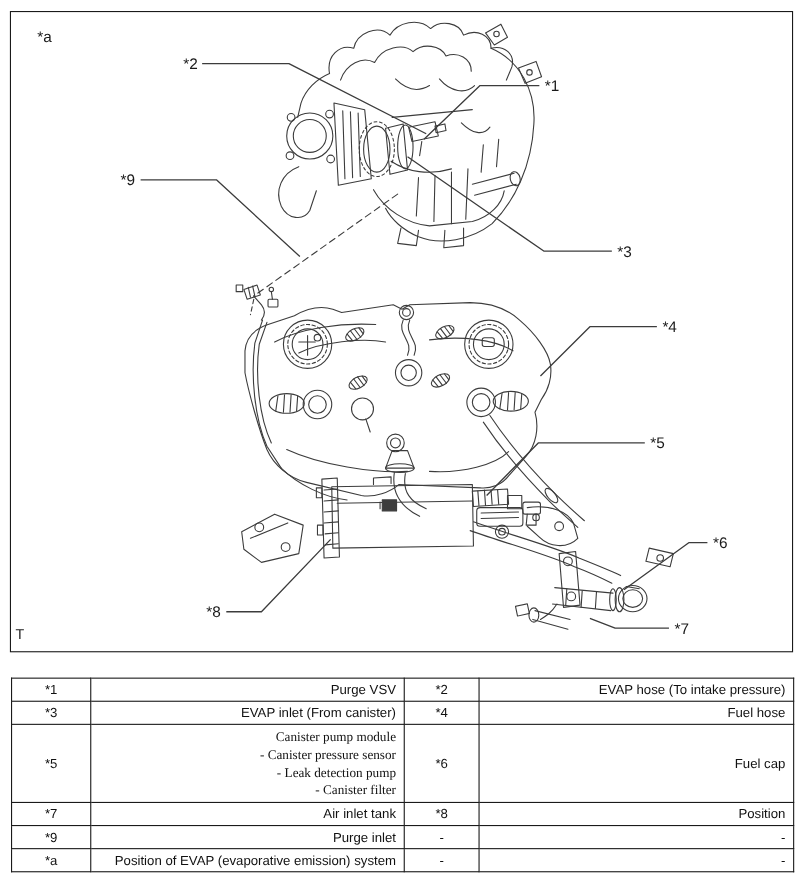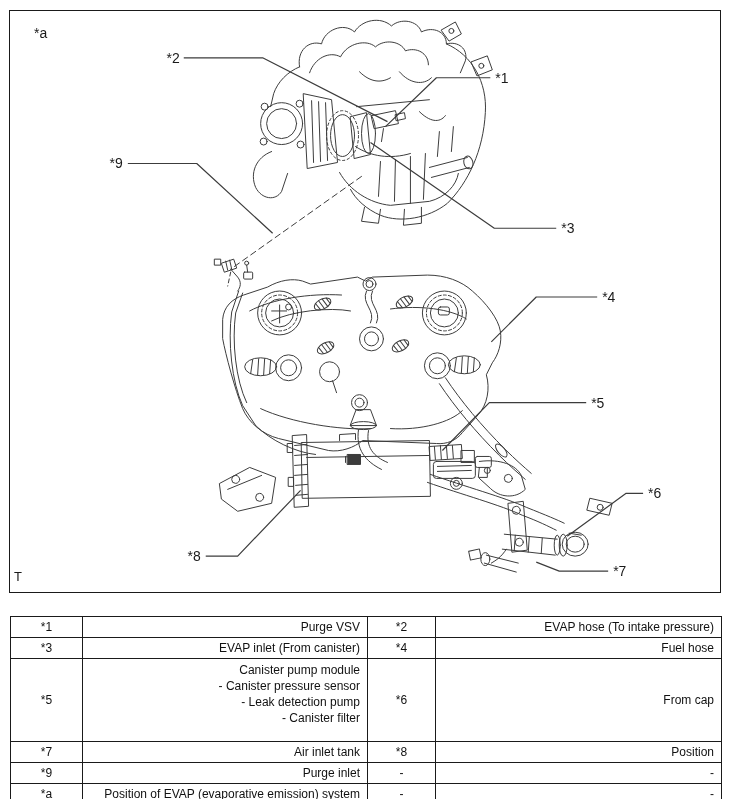--- a/index.html
+++ b/index.html
@@ -12,21 +12,21 @@
   .leader{stroke:#3c3c3c;fill:none;stroke-width:1.2;stroke-linejoin:round;}
   .lbl{fill:#1a1a1a;font-family:"Liberation Sans",sans-serif;font-size:14px;}
   .lbl-sm{font-size:13px;}
   table.parts{position:absolute;left:10px;top:616px;width:711px;
               border-collapse:collapse;table-layout:fixed;
               font-size:12px;color:#111;border:1.5px solid #1a1a1a;}
   table.parts td{border:1px solid #1a1a1a;height:18px;padding:1px 7px;
                  vertical-align:middle;white-space:nowrap;overflow:hidden;text-align:right;}
   table.parts td.k{text-align:center;padding:1px 2px;}
   table.parts td.multi{white-space:pre-line;line-height:1.34;
-                       padding-top:3px;padding-bottom:15px;}
+                       padding-top:3px;padding-bottom:3px;font-family:Liberation Serif, serif;}
 </style>
 </head>
 <body>
 
 <div class="page">
 
   <div class="frame">
     <svg viewBox="0 0 711 583" preserveAspectRatio="none">
 
       <defs>
@@ -254,21 +254,21 @@
         <td class="k">*4</td>
         <td>Fuel hose</td>
       </tr>
       <tr>
         <td class="k">*5</td>
         <td class="multi">Canister pump module
 - Canister pressure sensor
 - Leak detection pump
 - Canister filter</td>
         <td class="k">*6</td>
-        <td>From cap</td>
+        <td>Fuel cap</td>
       </tr>
       <tr>
         <td class="k">*7</td>
         <td>Air inlet tank</td>
         <td class="k">*8</td>
         <td>Position</td>
       </tr>
       <tr>
         <td class="k">*9</td>
         <td>Purge inlet</td>

